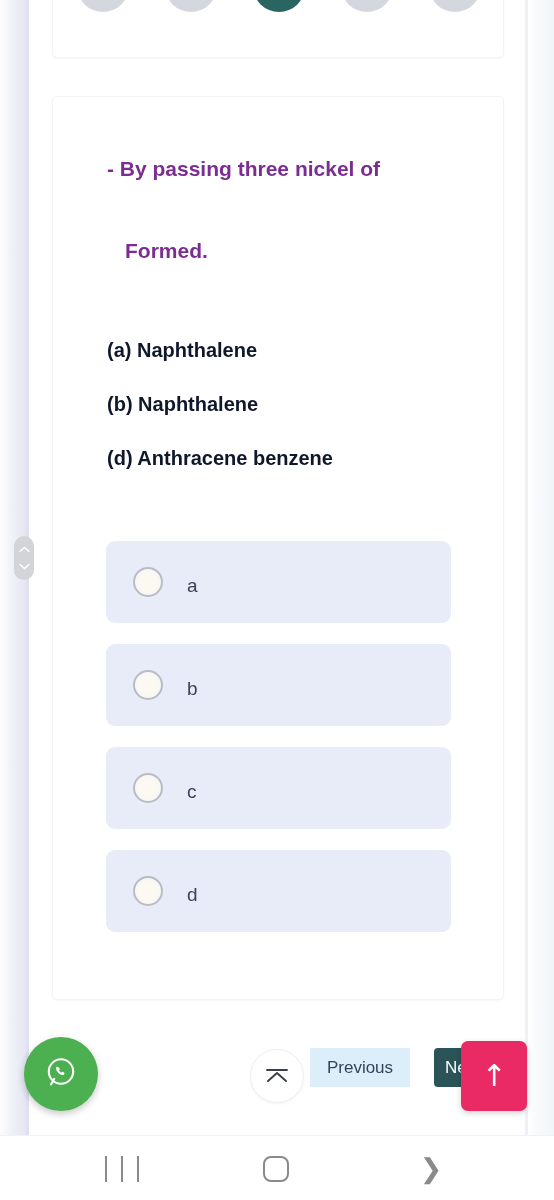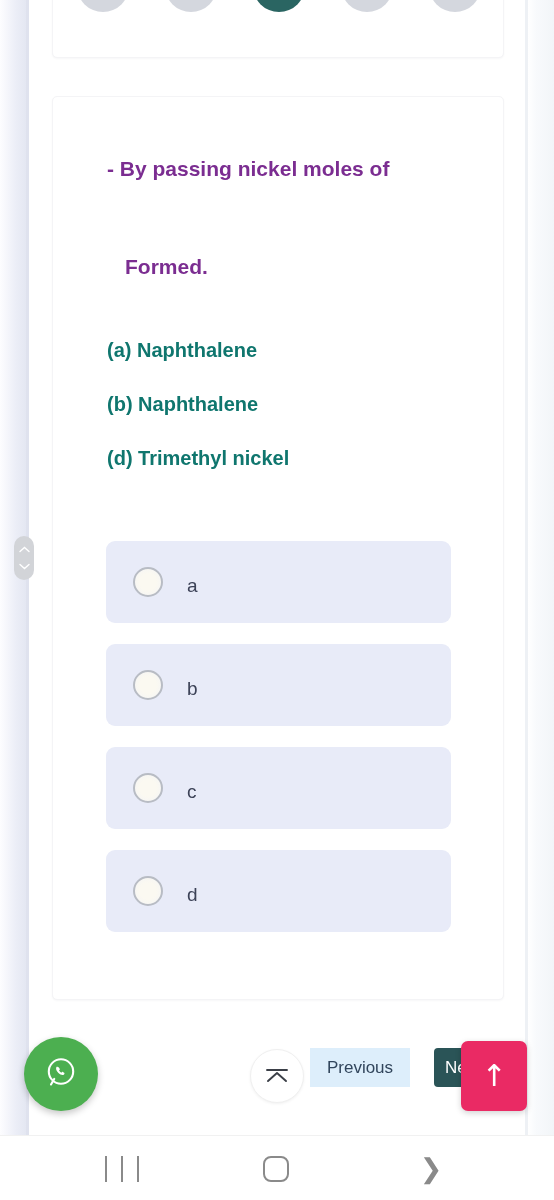--- a/index.html
+++ b/index.html
@@ -110,32 +110,32 @@
     position: absolute;
     left: 54px; top: 56px;
     width: 330px;
     color: #7b2d91;
     font-size: 21px;
     font-weight: bold;
     line-height: 32px;
   }
   .qtext .formed {
     display: block;
-    margin-top: 34px;
+    margin-top: 18px;
     margin-left: 18px;
   }
 
   
   .opt-list {
     position: absolute;
     left: 54px; top: 226px;
     width: 360px;
   }
   .opt-line {
-    color: #0f766e;
+    color: #0f172a;
     font-size: 20px;
     font-weight: bold;
     line-height: 54px;
     white-space: nowrap;
   }
 
   
   .answers {
     position: absolute;
     left: 53px; top: 444px;
@@ -316,29 +316,29 @@
       <div class="step-dot"></div>
       <div class="step-dot active"></div>
       <div class="step-dot"></div>
       <div class="step-dot"></div>
     </div>
   </div>
 
   <div class="card card-question">
 
     <div class="qtext">
-      <span>- By passing nickel moles of</span><br>
+      <span>- By passing three nickel of</span><br>
       <br>
       <span class="formed">Formed.</span>
     </div>
 
     <div class="opt-list">
       <div class="opt-line">(a) Naphthalene</div>
       <div class="opt-line">(b) Naphthalene</div>
-      <div class="opt-line">(d) Trimethyl nickel</div>
+      <div class="opt-line">(d) Anthracene benzene</div>
     </div>
 
     <div class="answers">
       <div class="answer-card">
         <span class="radio"></span>
         <span class="answer-label">a</span>
       </div>
       <div class="answer-card">
         <span class="radio"></span>
         <span class="answer-label">b</span>

